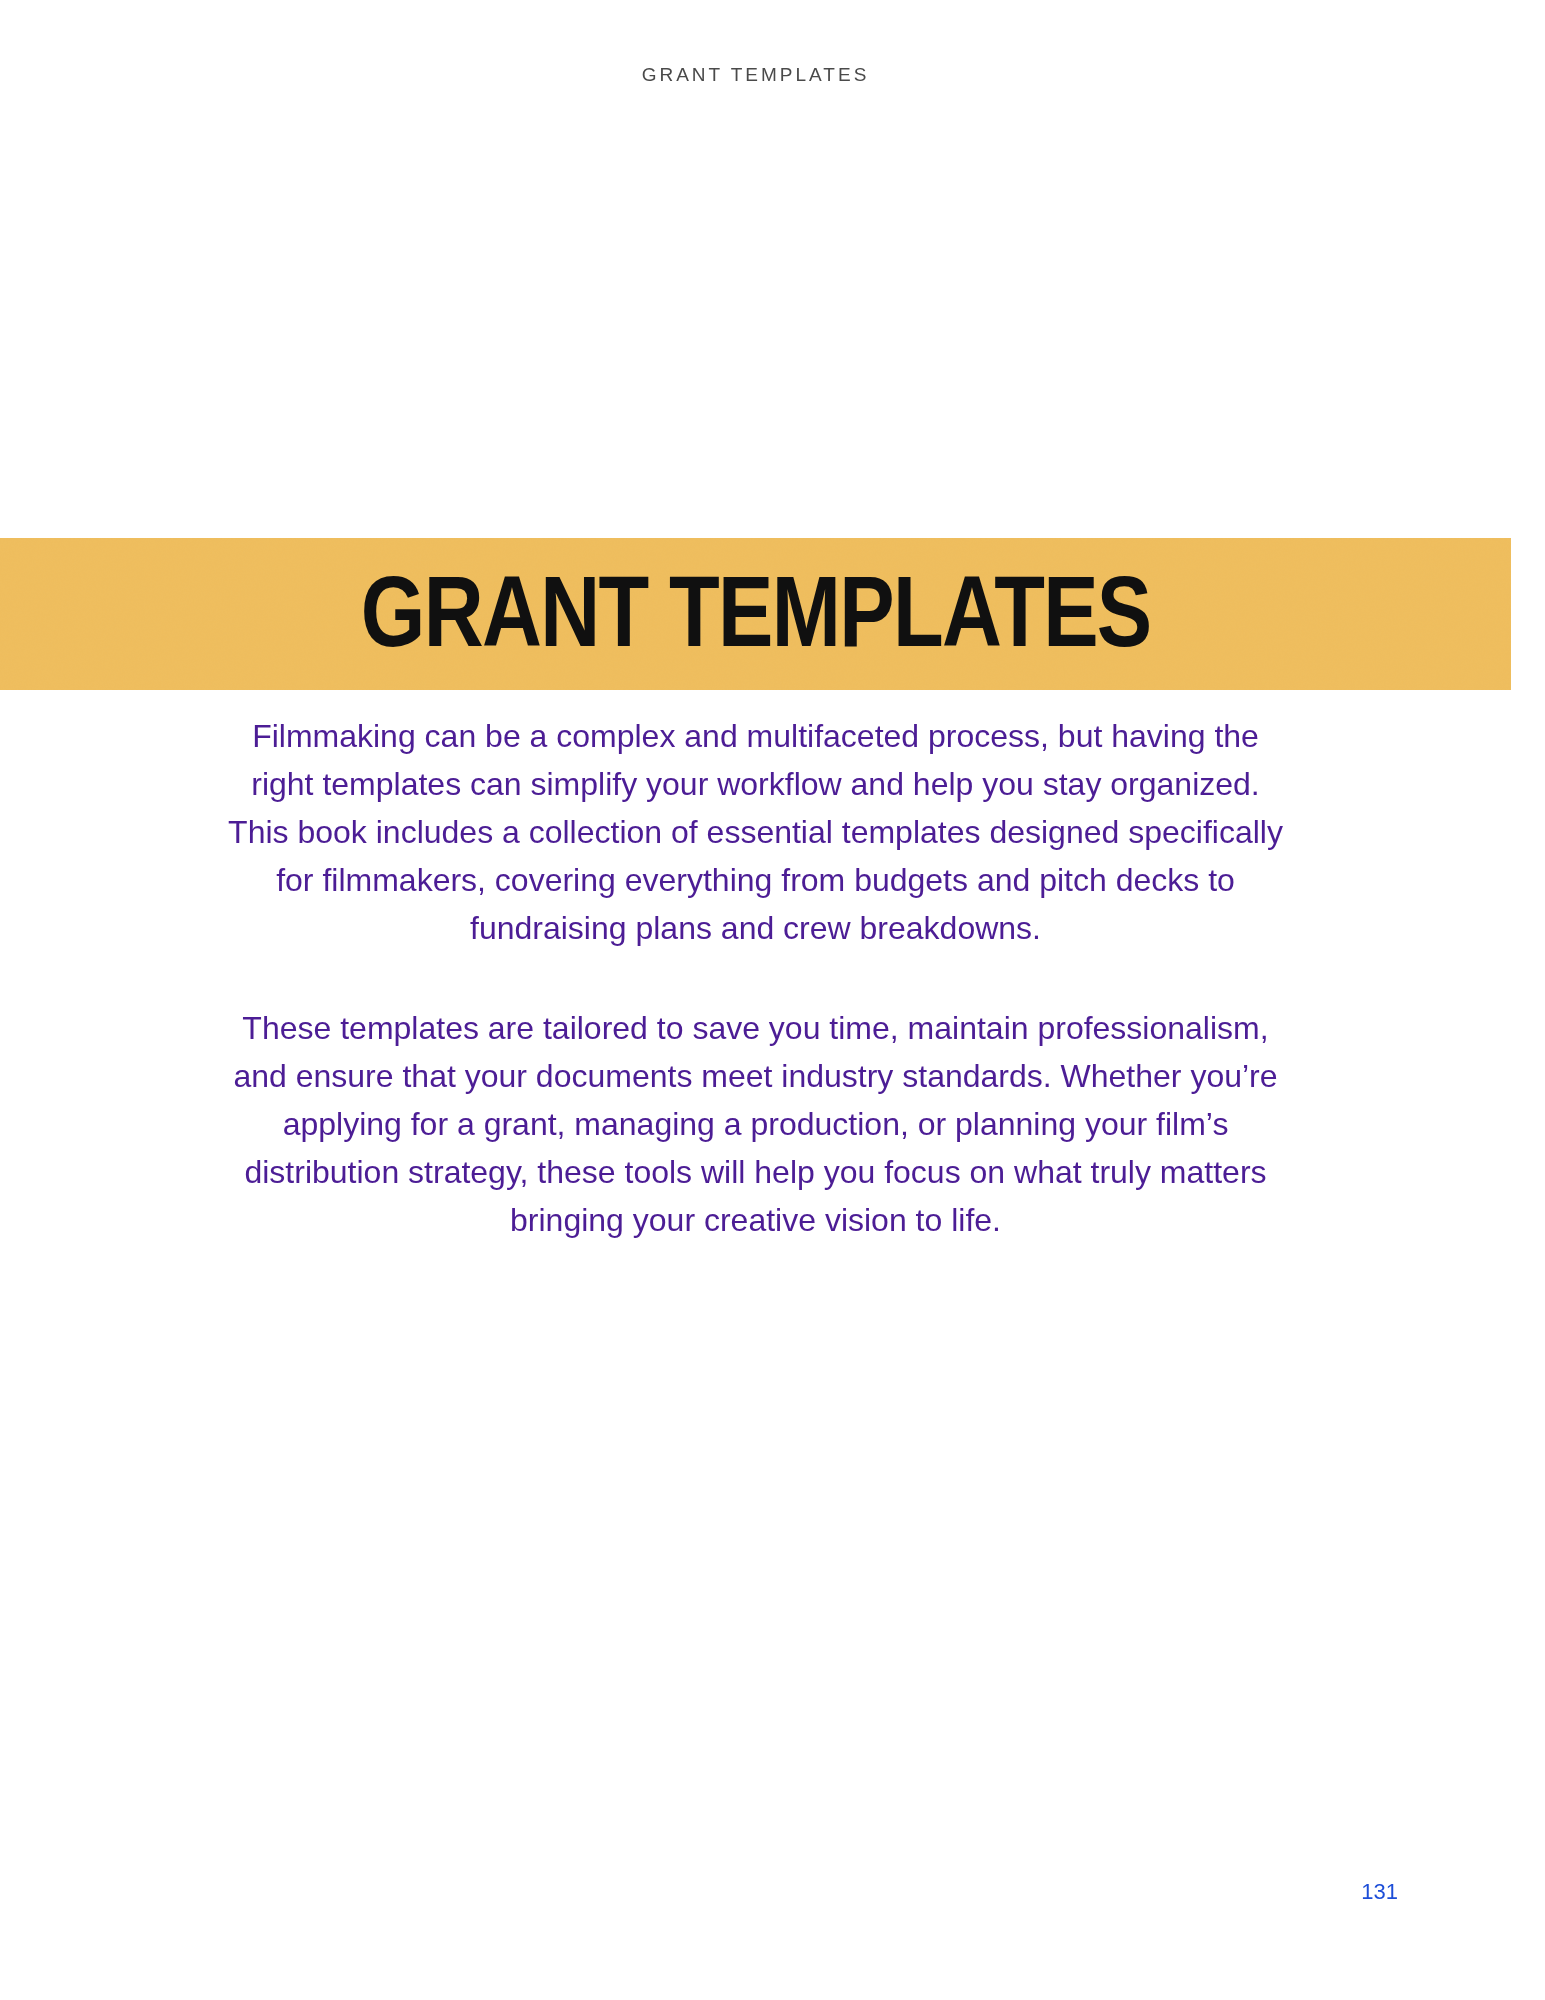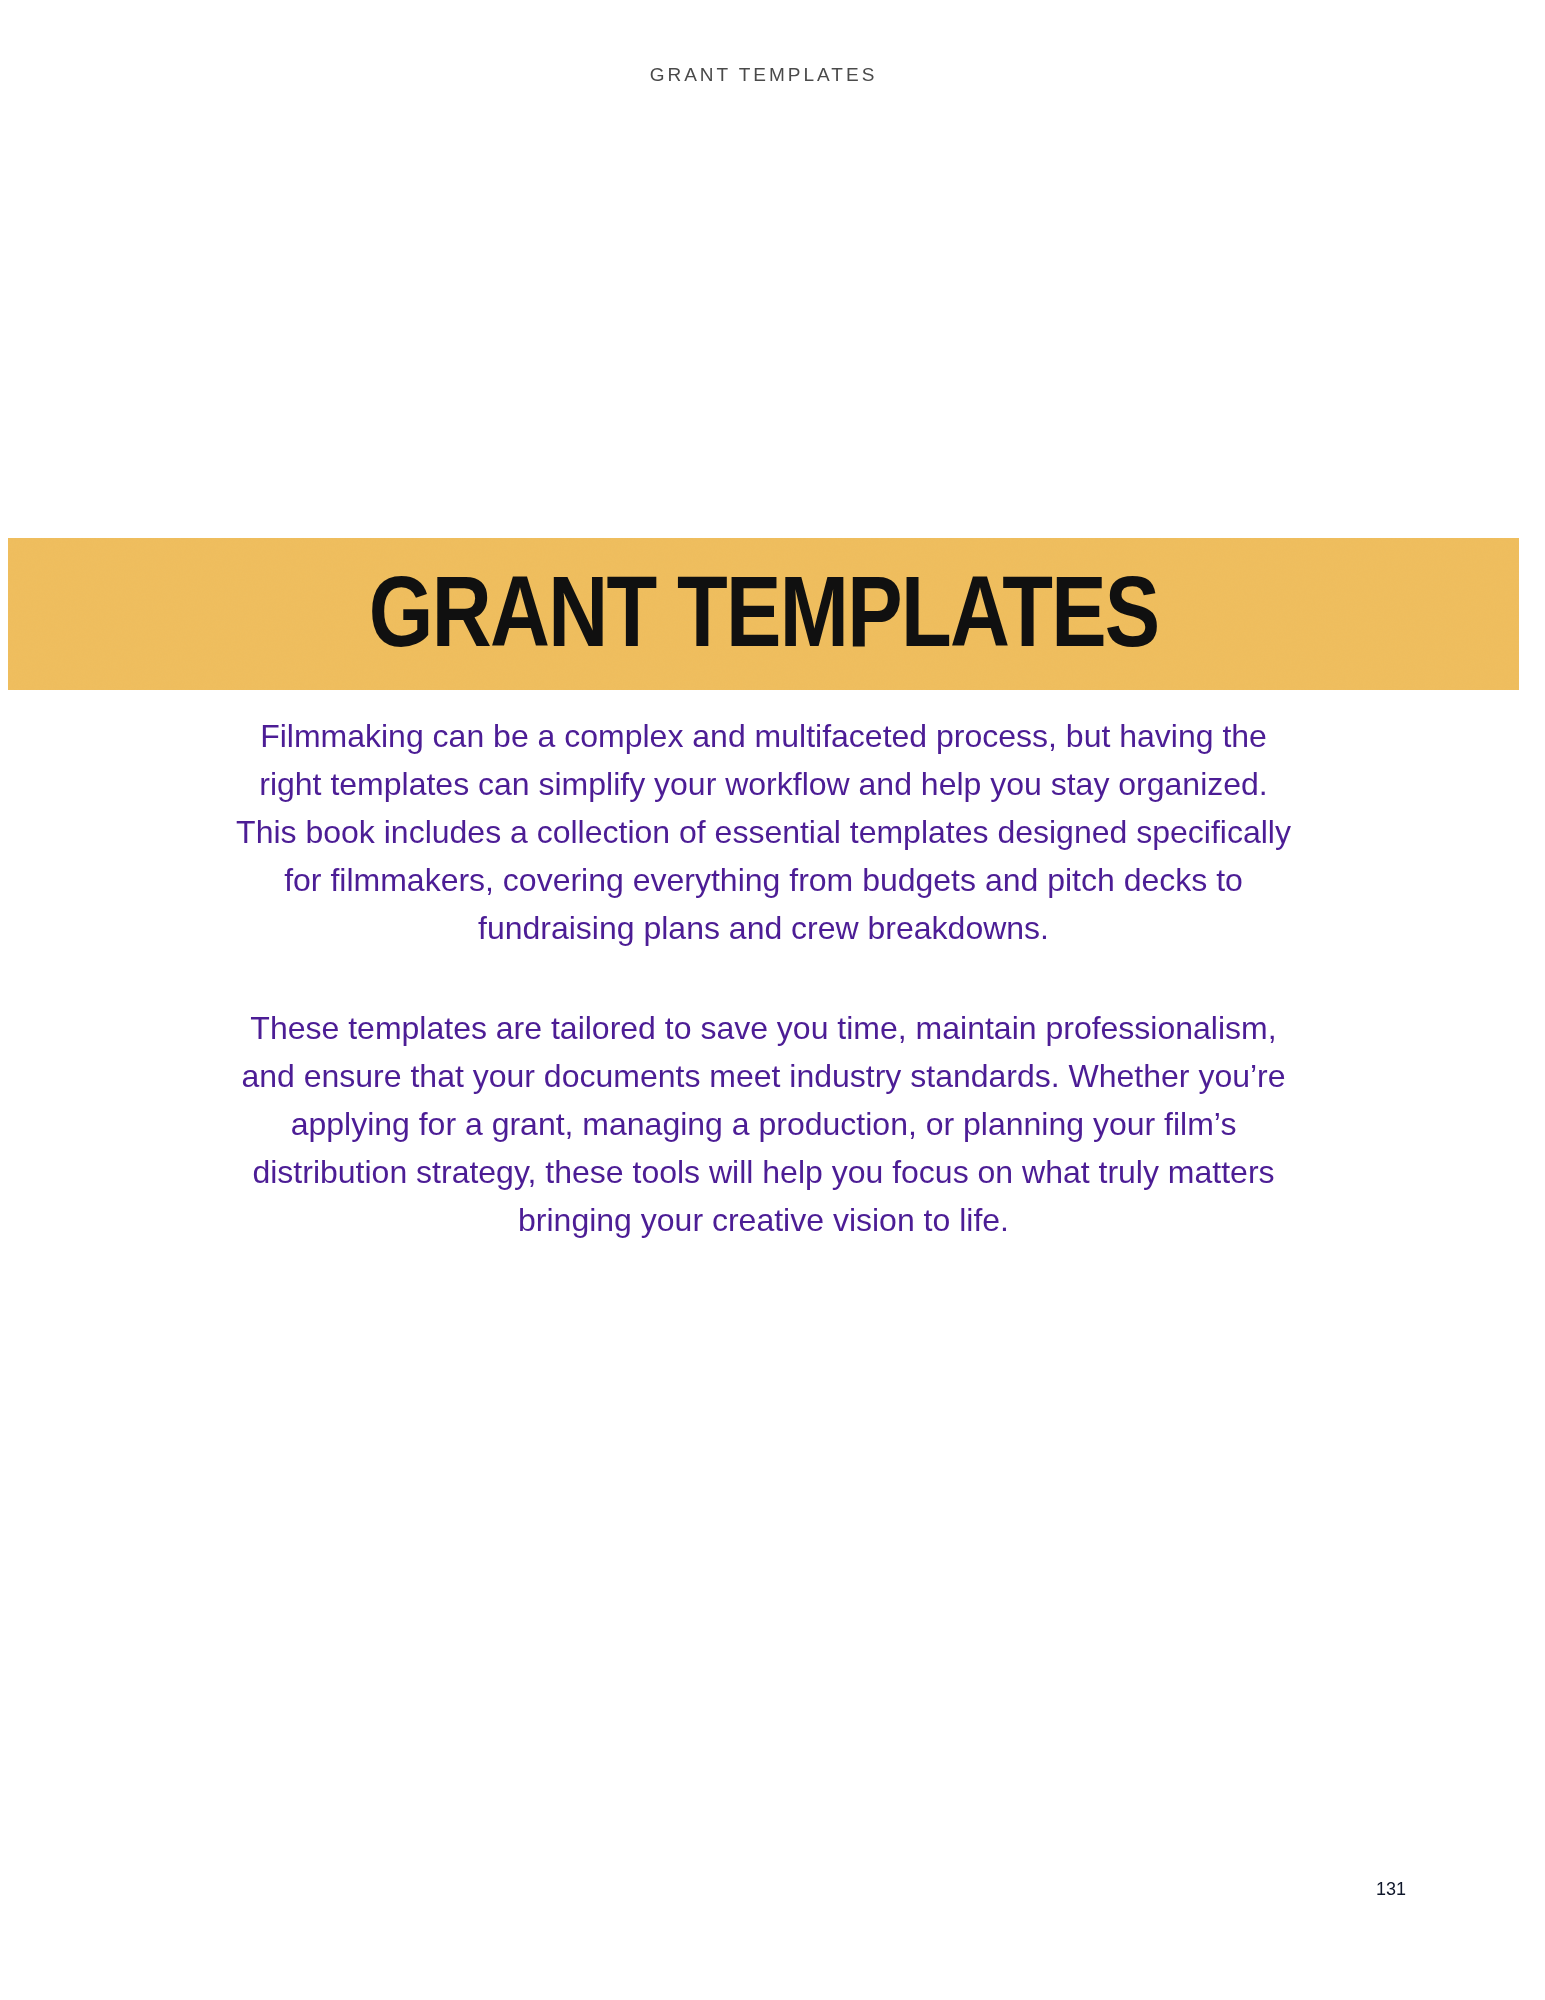--- a/index.html
+++ b/index.html
@@ -4,21 +4,20 @@
 <style>
   * { margin: 0; padding: 0; box-sizing: border-box; }
   html, body { background: #ffffff; }
   .page {
     position: relative;
     width: 1511px;
     height: 2000px;
     background: #ffffff;
     overflow: hidden;
     font-family: "Liberation Sans", sans-serif;
-    margin-left: 8px;
   }
   .running-header {
     position: absolute;
     top: 64px;
     left: 0;
     width: 100%;
     text-align: center;
     font-size: 19px;
     font-weight: 400;
     letter-spacing: 3px;
@@ -68,22 +67,22 @@
     line-height: 48px;
   }
   .body-text p {
     white-space: pre-line;
     margin: 0 0 52px 0;
   }
   .page-number {
     position: absolute;
     top: 1879px;
     right: 113px;
-    font-size: 18px;
-    color: #0f172a;
+    font-size: 22px;
+    color: #1d4ed8;
   }
 </style>
 </head>
 <body>
 
 <div class="page">
 
   <div class="running-header">GRANT TEMPLATES</div>
 
   <div class="banner">

